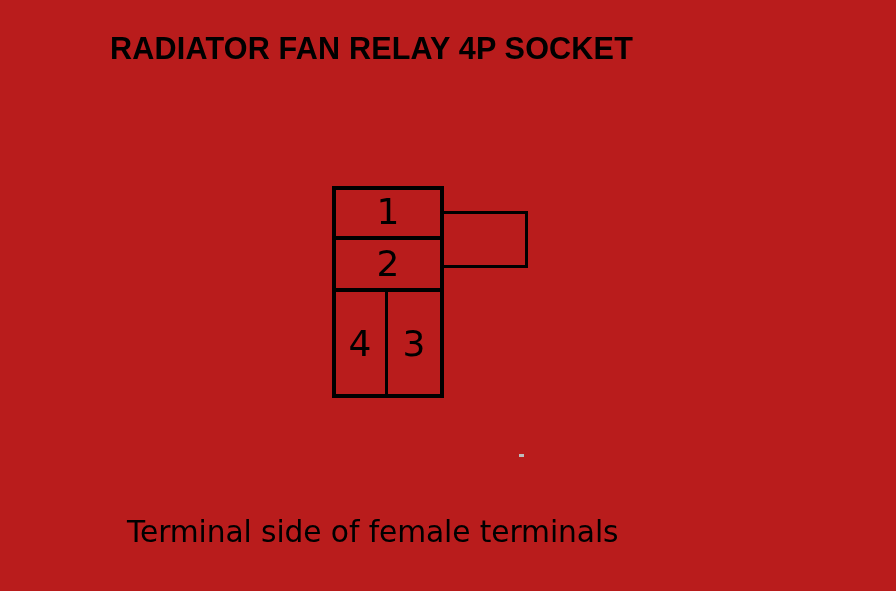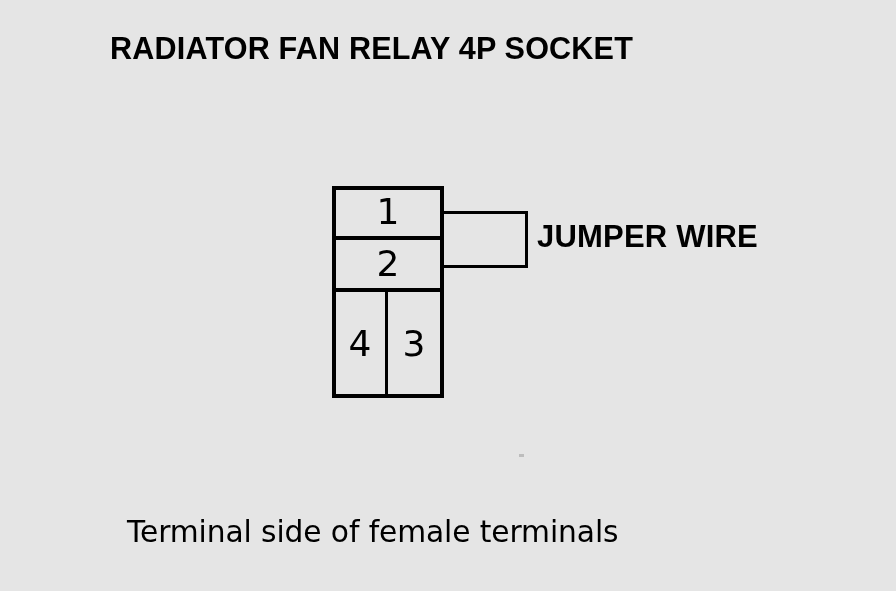--- a/index.html
+++ b/index.html
@@ -4,21 +4,21 @@
 <style>
   html, body {
     margin: 0;
     padding: 0;
     background: #ffffff;
   }
   #canvas {
     position: relative;
     width: 896px;
     height: 591px;
-    background: #e5e5e5;
+    background: #b91c1c;
     overflow: hidden;
     font-family: "Liberation Sans", sans-serif;
     color: #000000;
   }
 
   
   .title {
     position: absolute;
     left: 110px;
     top: 33px;
@@ -147,19 +147,18 @@
   <div class="divider-h2"></div>
   <div class="divider-v"></div>
 
   <div class="jumper-box"></div>
 
   <div class="pin-num pin-1">1</div>
   <div class="pin-num pin-2">2</div>
   <div class="pin-num pin-4">4</div>
   <div class="pin-num pin-3">3</div>
 
-  <div class="jumper-label">JUMPER WIRE</div>
 
   <div class="speck"></div>
 
   <div class="caption">Terminal side of female terminals</div>
 
 </div>
 
 </body></html>

